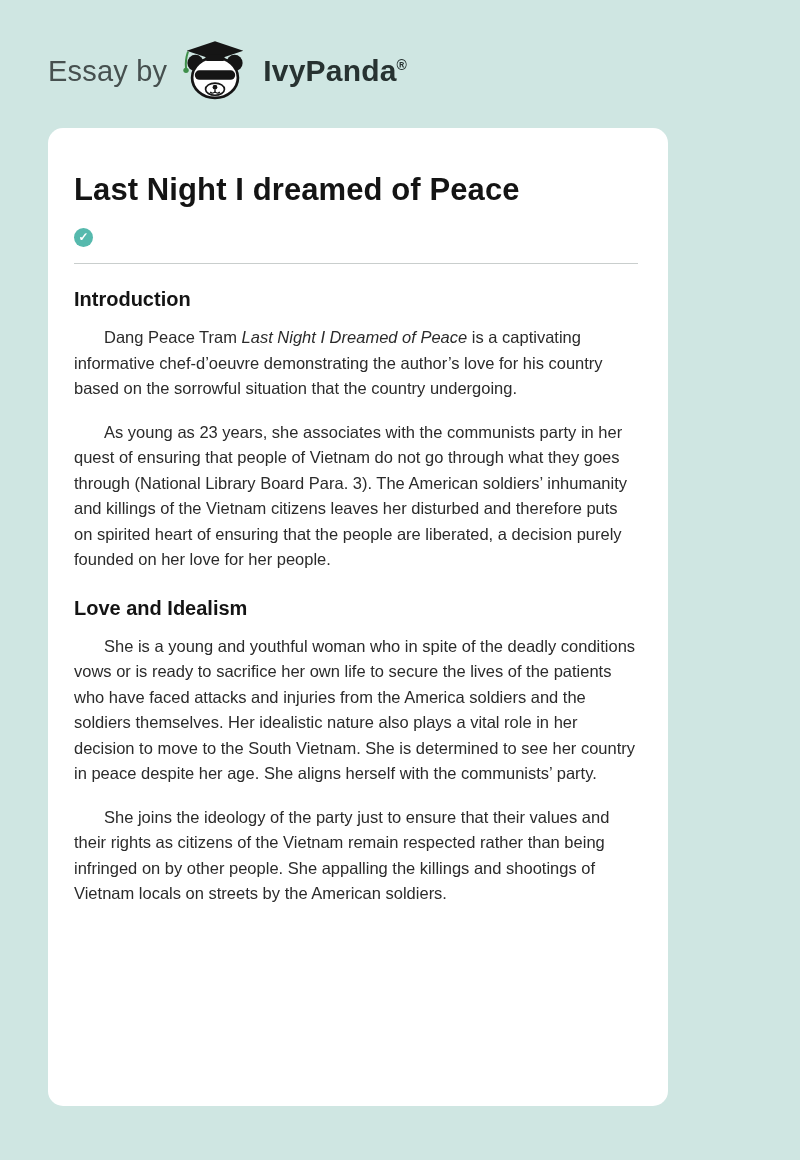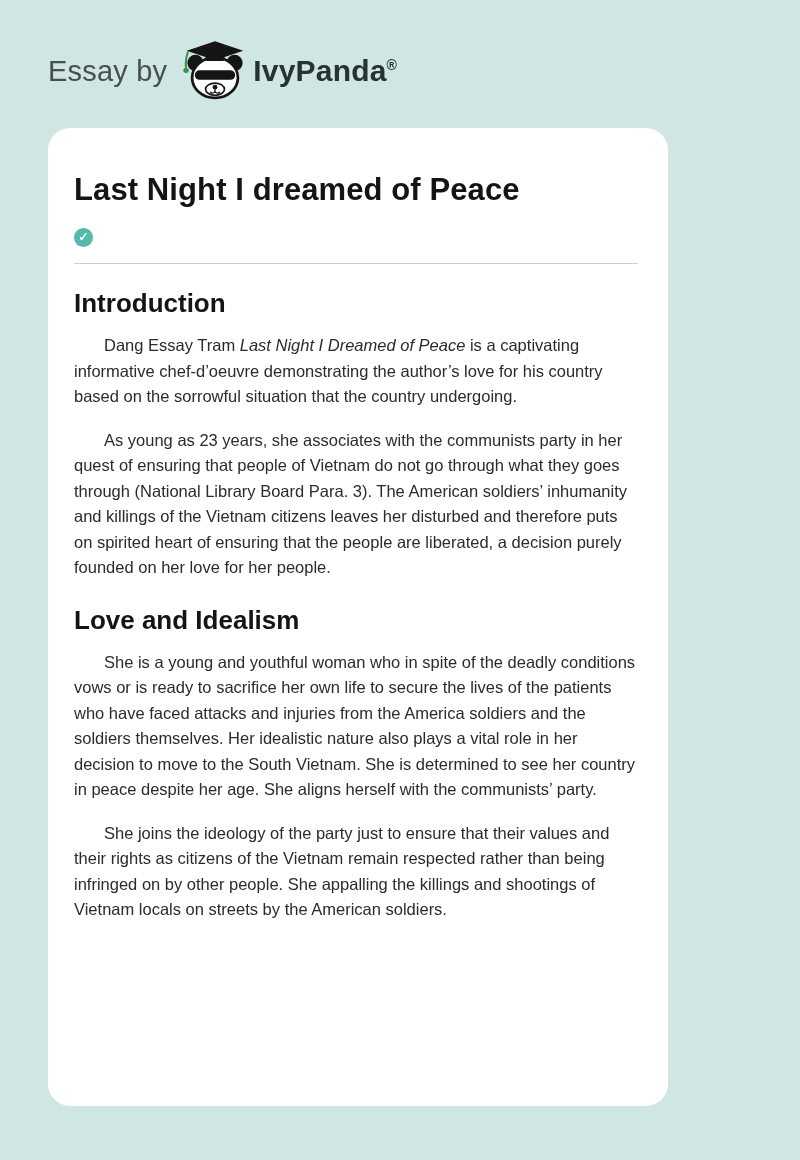--- a/index.html
+++ b/index.html
@@ -24,38 +24,38 @@
   }
   .essay-by {
     font-size: 29px;
     color: #46504f;
     font-weight: 400;
     letter-spacing: 0.2px;
   }
   .logo-wrap {
     display: flex;
     align-items: center;
-    gap: 4px;
+    gap: 14px;
   }
   .brand {
     font-size: 30px;
     font-weight: 700;
     color: #273231;
     letter-spacing: 0.2px;
   }
   .brand sup {
     font-size: 14px;
     font-weight: 700;
     vertical-align: super;
   }
   
   .card {
     background: #ffffff;
     margin: 0 48px;
-    border-radius: 22px;
+    border-radius: 15px;
     padding: 30px 30px 50px 26px;
     box-sizing: border-box;
     min-height: 978px;
     overflow: hidden;
   }
   .doc-title {
     font-size: 31px;
     font-weight: 700;
     color: #141414;
     margin: 14px 0 20px 0;
@@ -83,21 +83,21 @@
     font-size: 14.5px;
     font-weight: 700;
     color: #2d2d2d;
   }
   .divider {
     border: none;
     border-top: 1px solid #c9cecd;
     margin: 14px 0 14px 0;
   }
   .section-heading {
-    font-size: 26px;
+    font-size: 20px;
     font-weight: 700;
     color: #141414;
     margin: 24px 0 14px 0;
   }
   .body-para {
     font-size: 16.5px;
     line-height: 25.5px;
     color: #2b2b2b;
     margin: 0 0 18px 0;
     text-indent: 30px;
@@ -144,21 +144,21 @@
     <h1 class="doc-title">Last Night I dreamed of Peace</h1>
 
     <div class="availability">
       <span class="check-circle">✓</span>
     </div>
 
     <hr class="divider">
 
     <h2 class="section-heading">Introduction</h2>
 
-    <p class="body-para"><span>Dang Essay Tram </span><span class="italic">Last Night I Dreamed of Peace</span><span> is a captivating informative chef-d’oeuvre demonstrating the author’s love for his country based on the sorrowful situation that the country undergoing.</span></p>
+    <p class="body-para"><span>Dang Peace Tram </span><span class="italic">Last Night I Dreamed of Peace</span><span> is a captivating informative chef-d’oeuvre demonstrating the author’s love for his country based on the sorrowful situation that the country undergoing.</span></p>
 
     <p class="body-para">As young as 23 years, she associates with the communists party in her quest of ensuring that people of Vietnam do not go through what they goes through (National Library Board Para. 3). The American soldiers’ inhumanity and killings of the Vietnam citizens leaves her disturbed and therefore puts on spirited heart of ensuring that the people are liberated, a decision purely founded on her love for her people.</p>
 
     <h2 class="section-heading">Love and Idealism</h2>
 
     <p class="body-para">She is a young and youthful woman who in spite of the deadly conditions vows or is ready to sacrifice her own life to secure the lives of the patients who have faced attacks and injuries from the America soldiers and the soldiers themselves. Her idealistic nature also plays a vital role in her decision to move to the South Vietnam. She is determined to see her country in peace despite her age. She aligns herself with the communists’ party.</p>
     <p class="body-para">She joins the ideology of the party just to ensure that their values and their rights as citizens of the Vietnam remain respected rather than being infringed on by other people. She appalling the killings and shootings of Vietnam locals on streets by the American soldiers.</p>
 
   </main>
 

